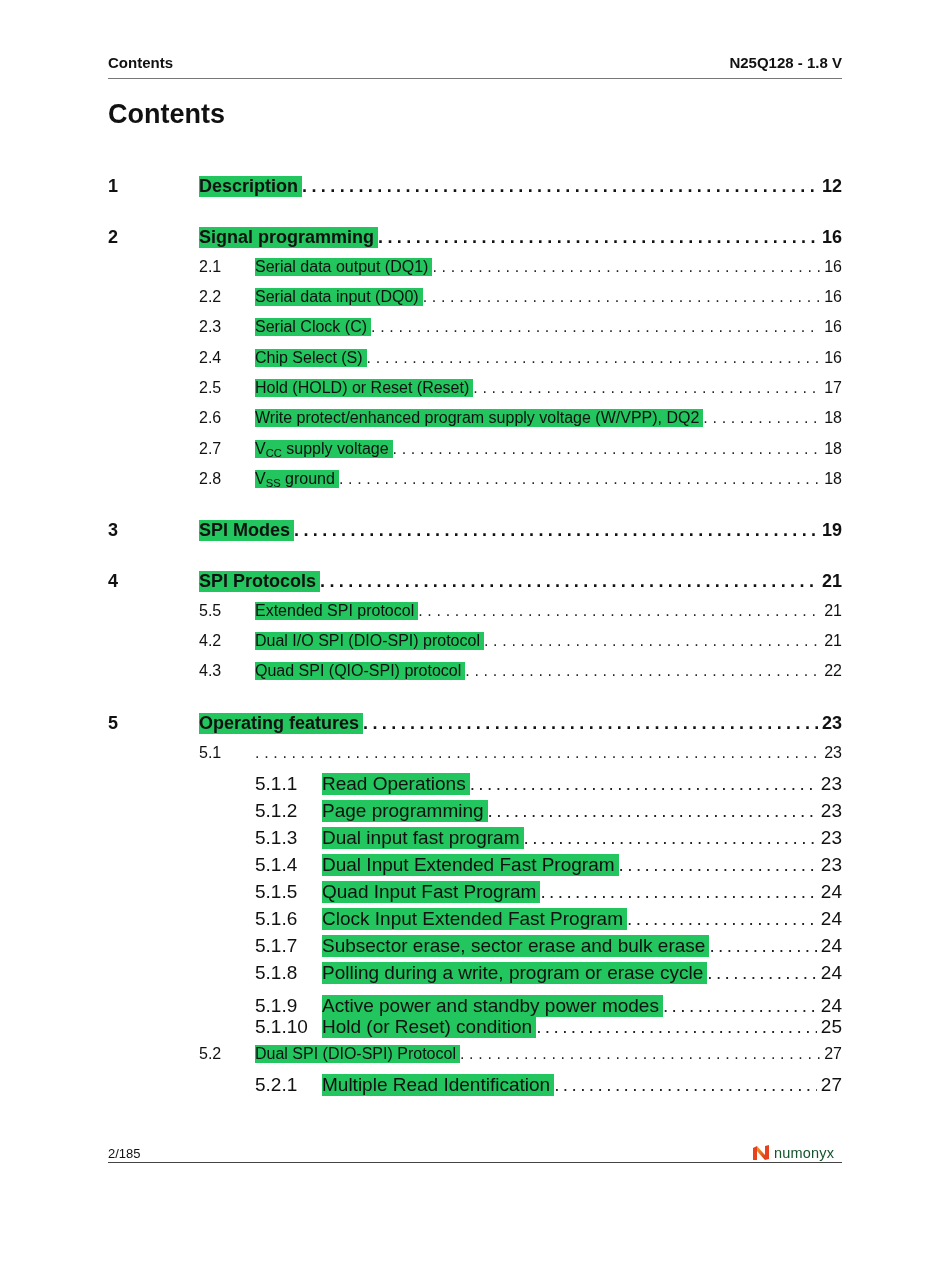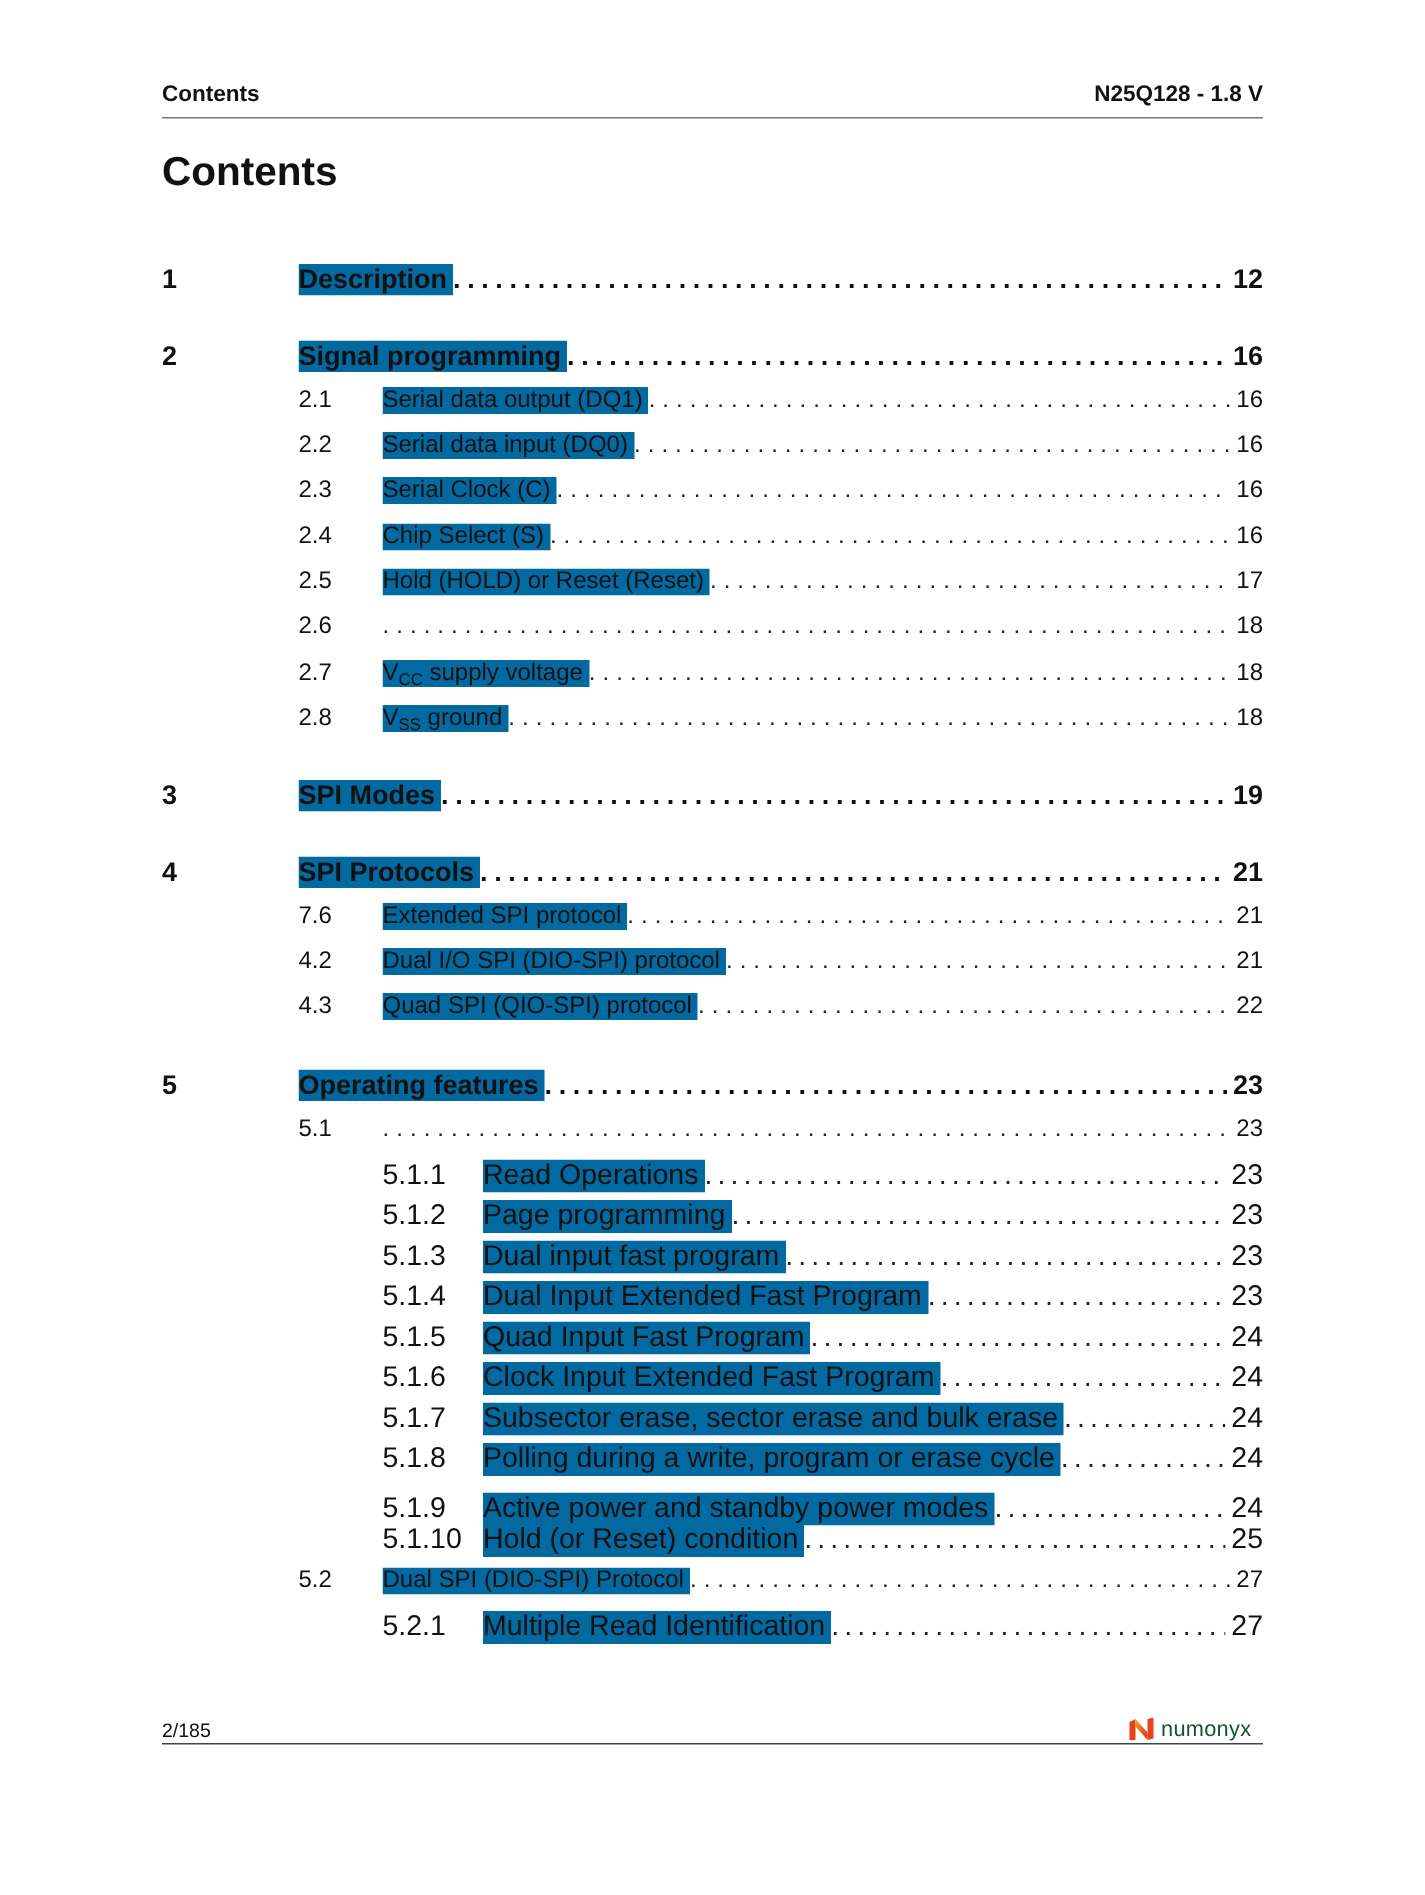--- a/index.html
+++ b/index.html
@@ -10,21 +10,21 @@
     .hdr .l { position: absolute; left: 0; top: 0; }
     .hdr .r { position: absolute; right: 0; top: 0; }
     .rule-top { position: absolute; top: 78px; left: 108px; width: 734px; height: 0;
                 border-top: 1.5px solid #777; }
     .title { position: absolute; top: 99px; left: 108px; font-size: 27px; font-weight: bold; }
 
     .toc { position: absolute; left: 108px; width: 734px; top: 0; }
     .row { position: absolute; left: 0; width: 734px; height: 22px; white-space: nowrap; }
     .row .num { position: absolute; top: 0; }
     .row .lead { position: absolute; top: 0; right: 0; display: flex; align-items: baseline; overflow: hidden; }
-    .row .txt { flex: 0 0 auto; background: #0369a1; padding-right: 4px; }
+    .row .txt { flex: 0 0 auto; background: #22c55e; padding-right: 4px; }
     .row .dots { flex: 1 1 auto; overflow: hidden; white-space: nowrap; letter-spacing: 0; }
     .row .pg { flex: 0 0 auto; padding-left: 4px; background: #fff; }
 
     .l1 { font-size: 18px; font-weight: bold; }
     .l1 .num { left: 0; }
     .l1 .lead { left: 91px; }
     .l1 .dots { letter-spacing: 4.4px; }
 
     .l2 { font-size: 16px; }
     .l2 .num { left: 91px; }
@@ -110,20 +110,21 @@
       <span class="num">2.5</span>
       <span class="lead">
         <span class="txt">Hold (HOLD) or Reset (Reset)</span>
         <span class="dots">................................................................................................................................................................</span>
         <span class="pg">17</span>
       </span>
     </div>
     <div class="row l2" style="top: 409px;">
       <span class="num">2.6</span>
       <span class="lead">
+        <span class="txt"><span>Write protect/enhanced program supply voltage (</span><span class="ovl">W</span><span>/VPP), DQ2</span></span>
         <span class="dots">................................................................................................................................................................</span>
         <span class="pg">18</span>
       </span>
     </div>
     <div class="row l2" style="top: 440px;">
       <span class="num">2.7</span>
       <span class="lead">
         <span class="txt"><span>V</span><sub>CC</sub><span> supply voltage</span></span>
         <span class="dots">................................................................................................................................................................</span>
         <span class="pg">18</span>
@@ -147,21 +148,21 @@
     </div>
     <div class="row l1" style="top: 571px;">
       <span class="num">4</span>
       <span class="lead">
         <span class="txt">SPI Protocols</span>
         <span class="dots">................................................................................................................................................................</span>
         <span class="pg">21</span>
       </span>
     </div>
     <div class="row l2" style="top: 602px;">
-      <span class="num">7.6</span>
+      <span class="num">5.5</span>
       <span class="lead">
         <span class="txt">Extended SPI protocol</span>
         <span class="dots">................................................................................................................................................................</span>
         <span class="pg">21</span>
       </span>
     </div>
     <div class="row l2" style="top: 632px;">
       <span class="num">4.2</span>
       <span class="lead">
         <span class="txt">Dual I/O SPI (DIO-SPI) protocol</span>

